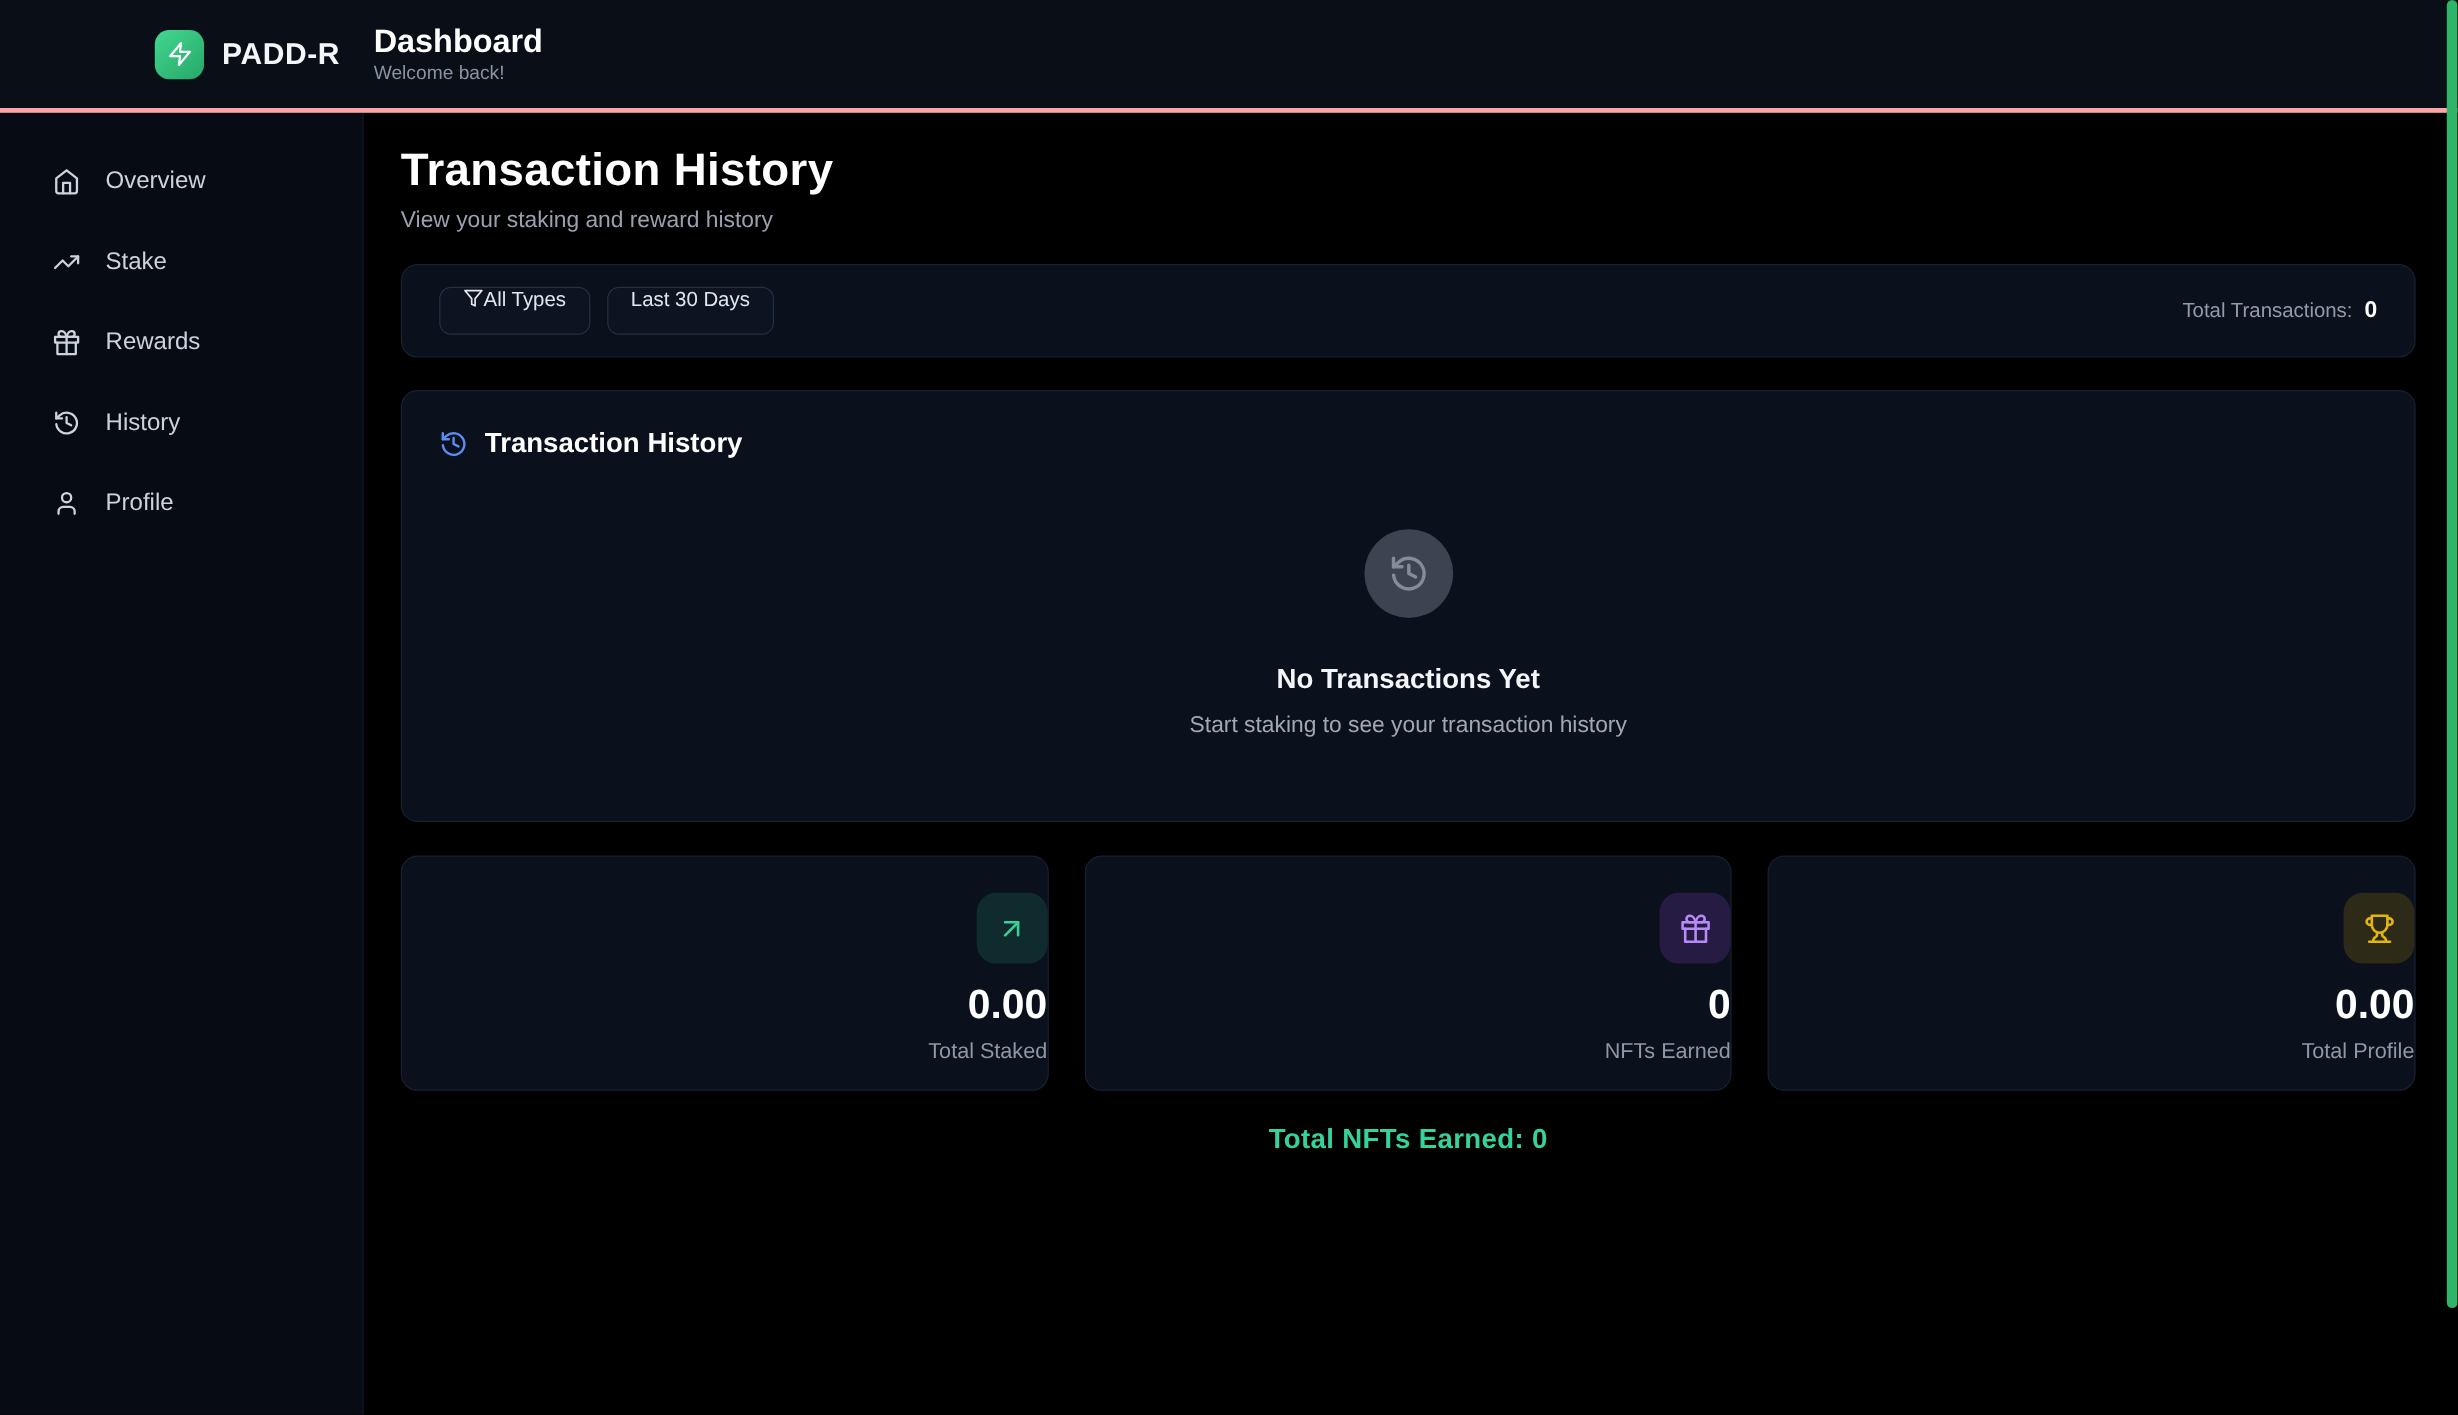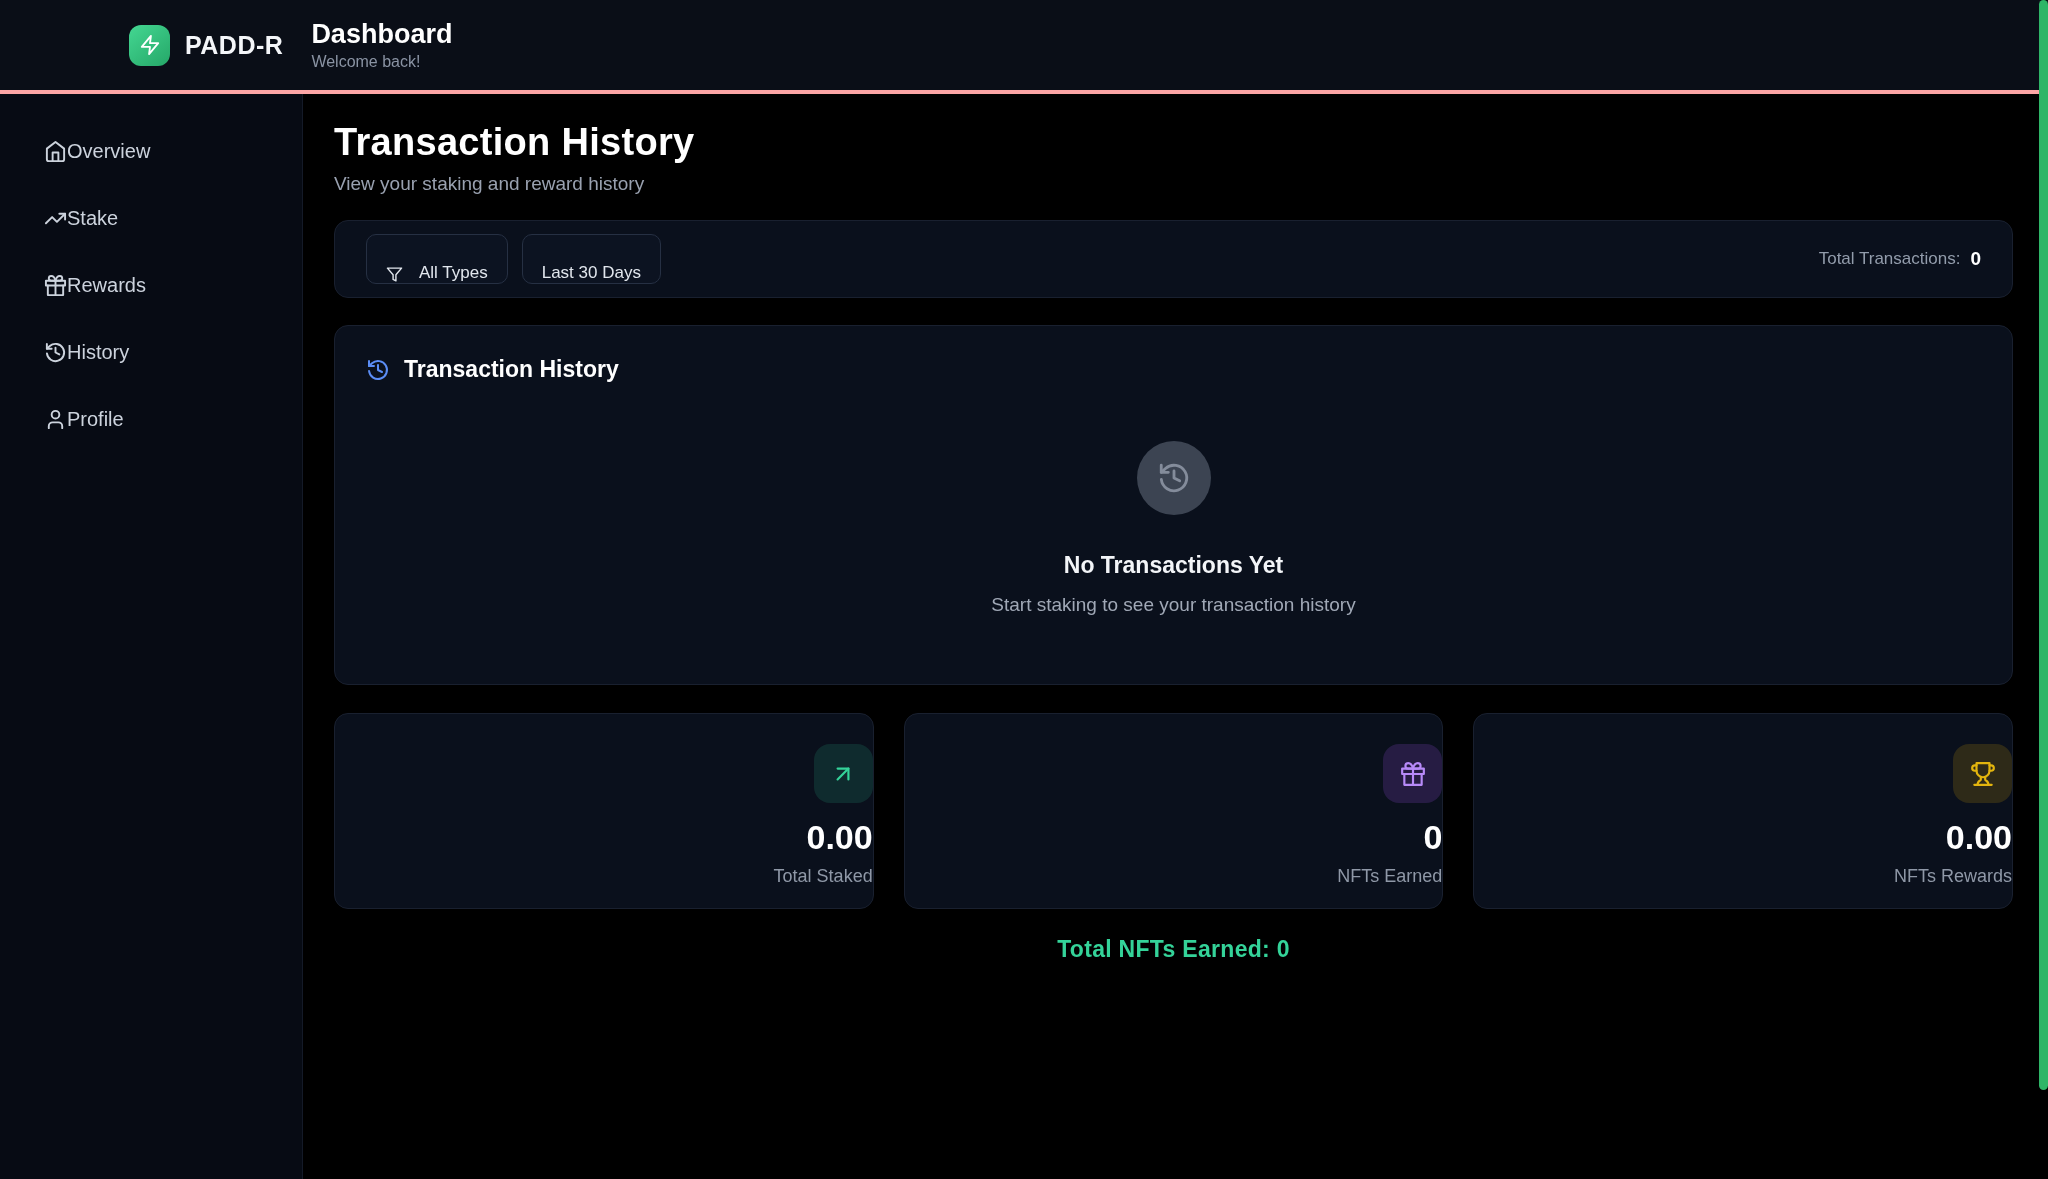--- a/index.html
+++ b/index.html
@@ -27,35 +27,35 @@
   .wallet-dot { width:9px; height:9px; border-radius:50%; background:#34d399; }
   .wallet-text { font-size:17px; color:#e3e8ef; }
   .disconnect-btn { display:flex; align-items:center; gap:11px; padding:12px 21px;
                     border-radius:10px; border:1px solid #2b3445; background:transparent;
                     color:#f2f5f8; font-size:17px; cursor:pointer;
                     font-family:"Liberation Sans","DejaVu Sans",sans-serif; }
 
   
   .sidebar { position:absolute; left:0; top:94px; bottom:0; width:303px;
              background:#070b14; border-right:1px solid #141a28; padding-top:33px; }
-  .nav-item { display:flex; align-items:center; height:48px; padding-left:44px;
+  .nav-item { display:flex; align-items:center; gap:21px; height:48px; padding-left:44px;
               margin-bottom:19px; color:#ccd3dd; font-size:20px; cursor:pointer; }
 
   
   .main { position:absolute; left:304px; top:94px; right:0; bottom:0;
           background:#000; padding:27px 35px 0 30px; }
   .page-title { font-size:38px; font-weight:700; color:#ffffff; letter-spacing:.3px; }
   .page-subtitle { font-size:19px; color:#99a1b0; margin-top:9px; }
 
   .panel { background:#0a101c; border:1px solid #19202f; border-radius:14px; }
 
   .filter-card { margin-top:25px; height:78px; display:flex; align-items:center;
                  justify-content:space-between; padding:0 31px; }
   .filter-left { display:flex; align-items:center; gap:14px; }
-  .btn { display:flex; align-items:flex-end; gap:16px; height:50px; padding:0 19px;
+  .btn { display:flex; align-items:flex-start; gap:0; height:40px; padding:0 19px;
          background:#0c1321; border:1px solid #263043; border-radius:10px;
          color:#e2e7ee; font-size:17px; cursor:pointer;
          font-family:"Liberation Sans","DejaVu Sans",sans-serif; }
   .total-line { display:flex; align-items:center; font-size:17px; color:#929cab; }
   .total-value { color:#ffffff; font-weight:700; font-size:19px; margin-left:10px; }
 
   .history-card { margin-top:27px; height:360px; padding:30px 31px; }
   .card-header { display:flex; align-items:center; gap:14px; }
   .card-title { font-size:23px; font-weight:700; color:#ffffff; }
   .empty-state { display:flex; flex-direction:column; align-items:center; margin-top:58px; }
@@ -233,20 +233,20 @@
         <svg width="26" height="26" viewBox="0 0 24 24" fill="none" stroke="#e3b50e" stroke-width="2" stroke-linecap="round" stroke-linejoin="round">
             <path d="M6 9H4.5a2.5 2.5 0 0 1 0-5H6"></path>
             <path d="M18 9h1.5a2.5 2.5 0 0 0 0-5H18"></path>
             <path d="M4 22h16"></path>
             <path d="M10 14.66V17c0 .55-.47.98-.97 1.21C7.85 18.75 7 20.24 7 22"></path>
             <path d="M14 14.66V17c0 .55.47.98.97 1.21C16.15 18.75 17 20.24 17 22"></path>
             <path d="M18 2H6v7a6 6 0 0 0 12 0V2Z"></path>
           </svg>
       </div>
       <div class="stat-value">0.00</div>
-      <div class="stat-label">NFTs Rewards</div>
+      <div class="stat-label">Total Profile</div>
     </div>
   </section>
 
   <div class="footer-total">Total NFTs Earned: 0</div>
 </main>
 
 <div class="scrollbar-thumb"></div>
 
 </body></html>

